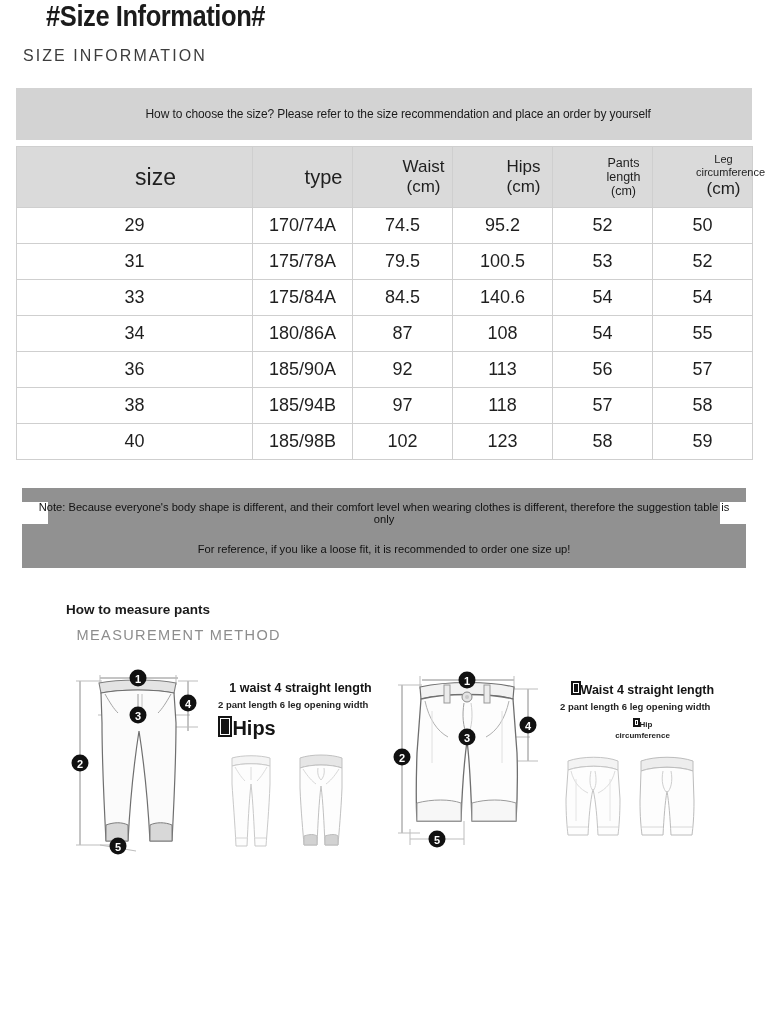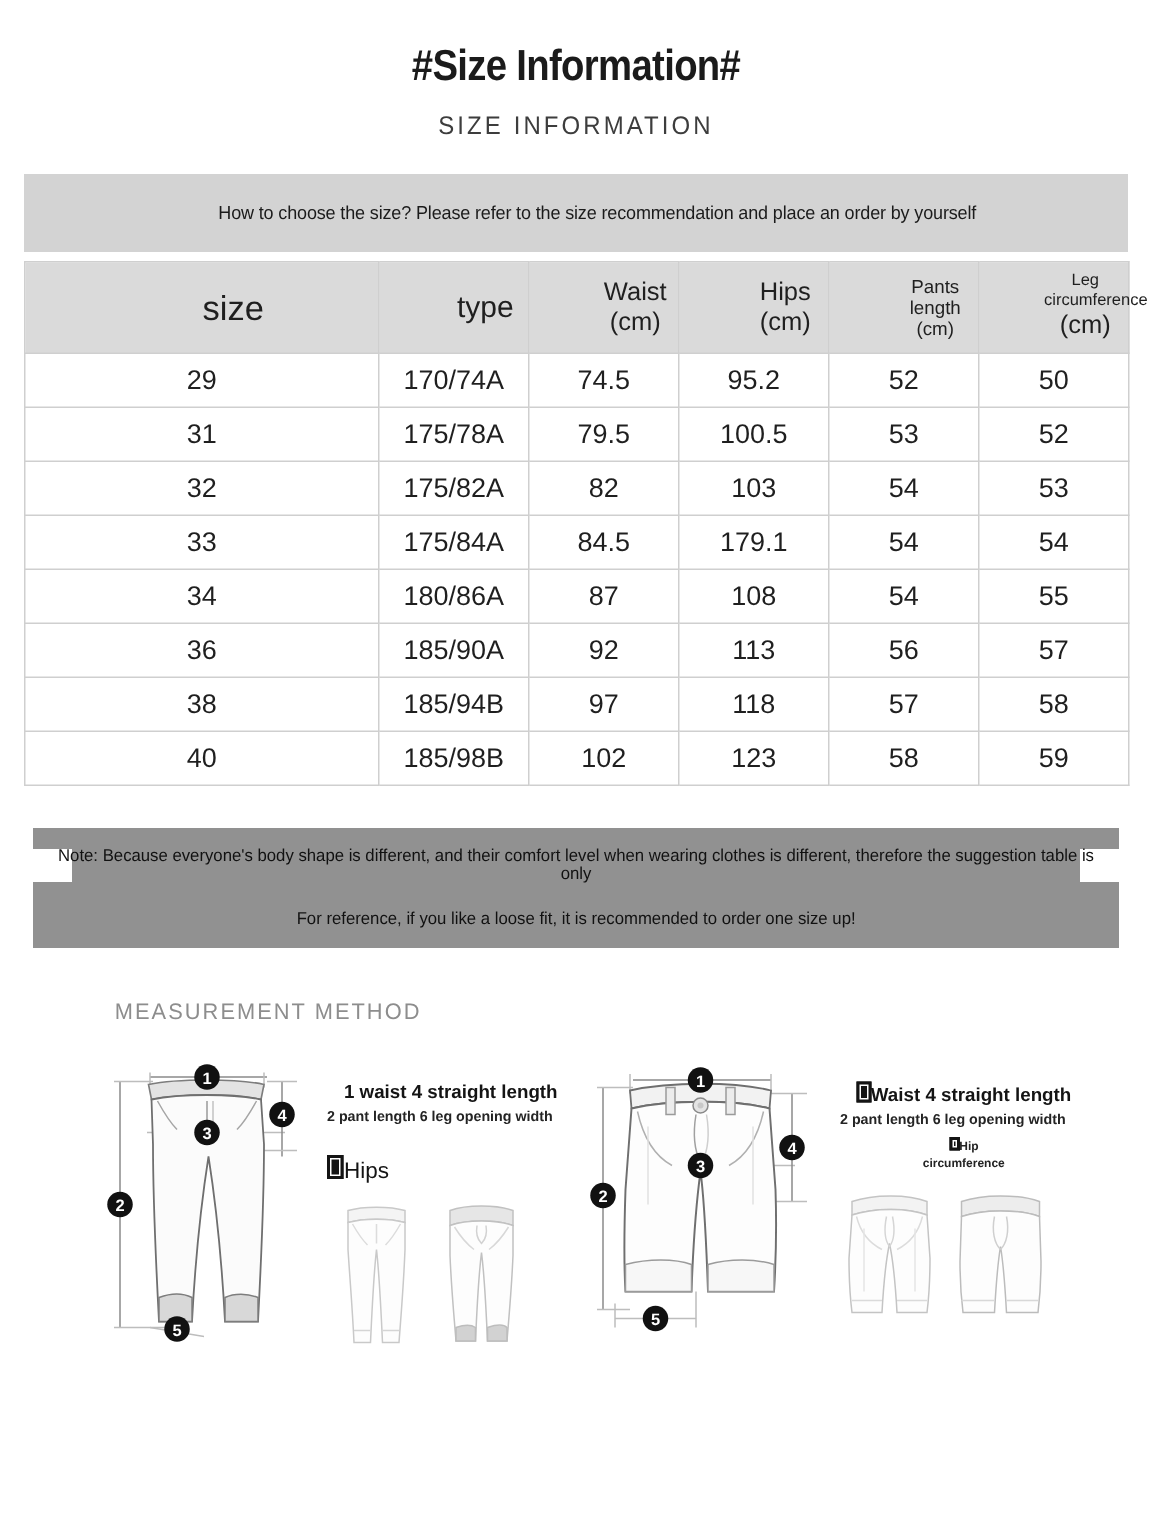--- a/index.html
+++ b/index.html
@@ -11,22 +11,20 @@
     width: 768px;
     height: 1024px;
     position: relative;
     font-family: "Liberation Sans", sans-serif;
     color: #1a1a1a;
     overflow: hidden;
   }
 
   
   .title-block {
-    text-align: center;
-    padding-top: 28px;
   }
   .main-title {
     font-size: 29px;
     font-weight: bold;
     letter-spacing: -0.5px;
     color: #1b1b1b;
     font-family: "Liberation Sans", sans-serif;
     transform: scaleX(0.88);
   }
   .sub-title {
@@ -180,24 +178,24 @@
     text-align: center;
   }
   .legend-l2 {
     font-size: 9.5px;
     font-weight: bold;
     color: #242424;
     margin-top: 4px;
     white-space: nowrap;
   }
   .legend-l3 {
-    font-size: 15px;
-    font-weight: normal;
+    font-size: 20px;
+    font-weight: bold;
     color: #141414;
-    margin-top: 20px;
+    margin-top: 6px;
   }
   .legend-l3-small {
     font-size: 8px;
     font-weight: bold;
     color: #242424;
     margin-top: 6px;
     text-align: center;
     line-height: 1.35;
   }
   .legend-l3-small .hip-word { display: block; }
@@ -269,32 +267,24 @@
     </tr>
     <tr>
       <td>31</td>
       <td>175/78A</td>
       <td>79.5</td>
       <td>100.5</td>
       <td>53</td>
       <td>52</td>
     </tr>
     <tr>
-      <td>32</td>
-      <td>175/82A</td>
-      <td>82</td>
-      <td>103</td>
-      <td>54</td>
-      <td>53</td>
-    </tr>
-    <tr>
       <td>33</td>
       <td>175/84A</td>
       <td>84.5</td>
-      <td>179.1</td>
+      <td>140.6</td>
       <td>54</td>
       <td>54</td>
     </tr>
     <tr>
       <td>34</td>
       <td>180/86A</td>
       <td>87</td>
       <td>108</td>
       <td>54</td>
       <td>55</td>
@@ -329,20 +319,21 @@
 <div class="note-wrap">
   <div class="note-banner">
     <div class="ribbon-notch left"></div>
     <div class="ribbon-notch right"></div>
     <div class="note-line">Note: Because everyone's body shape is different, and their comfort level when wearing clothes is different, therefore the suggestion table is only</div>
     <div class="note-line">For reference, if you like a loose fit, it is recommended to order one size up!</div>
   </div>
 </div>
 
 <div class="measure-head">
+  <div class="measure-title">How to measure pants</div>
   <div class="measure-subtitle">MEASUREMENT METHOD</div>
 </div>
 
 <div class="diagram-row">
 
   <div class="panel panel-left">
     <svg class="garment-svg" width="160" height="215" viewBox="0 0 160 215">
       <g stroke="#8a8a8a" stroke-width="1" fill="none">
 
         <line x1="42" y1="25" x2="120" y2="25"></line>

